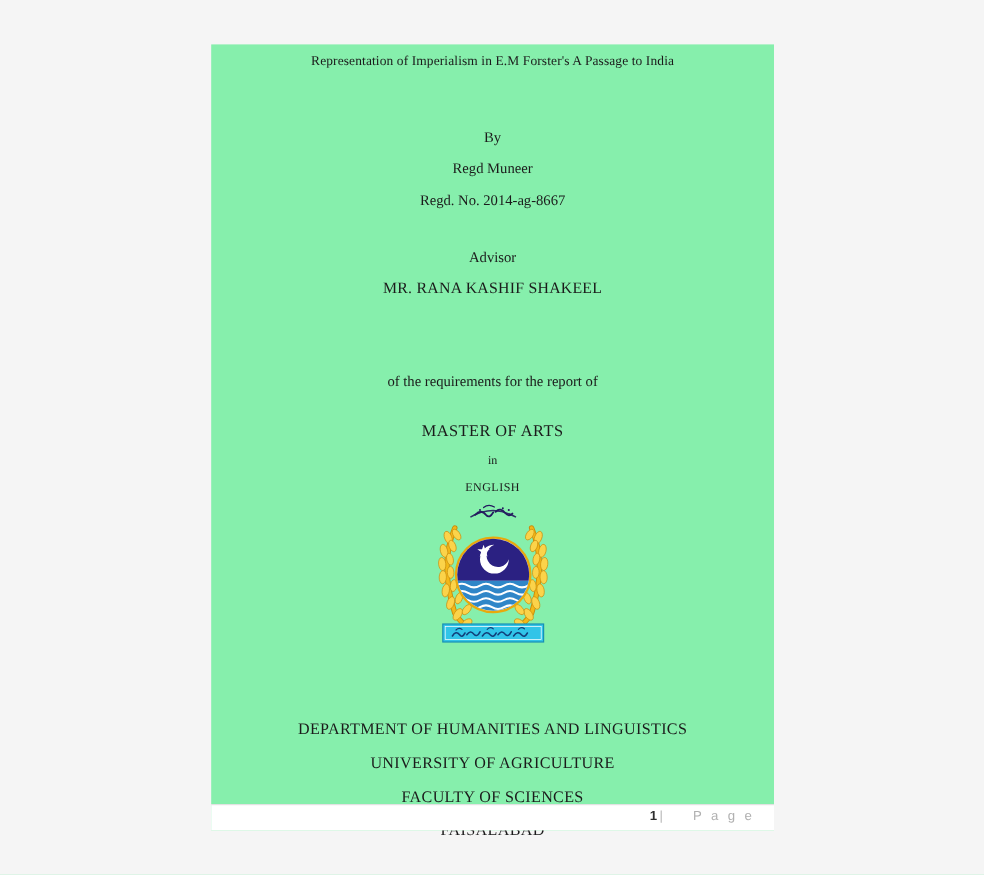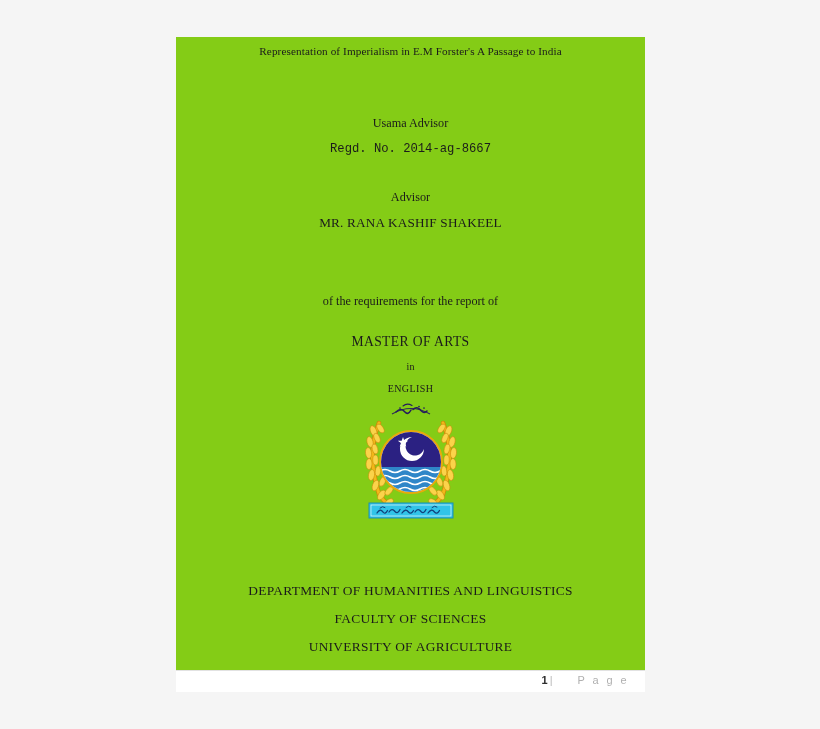--- a/index.html
+++ b/index.html
@@ -19,21 +19,21 @@
     position: relative;
     width: 820px;
     height: 729px;
   }
   #page {
     position: absolute;
     left: 176px;
     top: 37px;
     width: 469px;
     height: 655px;
-    background: #84cc16;
+    background: #86efac;
     box-sizing: border-box;
   }
 
   .doc-body {
     padding-top: 3px;
     text-align: center;
     color: #1b1b1b;
   }
 
   
@@ -52,21 +52,21 @@
 
   .block { margin: 0; }
 
   .gap-xl { height: 46px; }
   .gap-lg { height: 30px; }
   .gap-md { height: 22px; }
   .gap-sm { height: 14px; }
 
   .t-by      { font-size: 12.2px; }
   .t-author  { font-size: 12.2px; margin-top: 9px; }
-  .t-regd    { font-size: 12.2px; margin-top: 9px; font-family: Liberation Mono, monospace; }
+  .t-regd    { font-size: 12.2px; margin-top: 9px; }
 
   .t-advisor-label { font-size: 12.2px; }
   .t-advisor-name  { font-size: 13.2px; margin-top: 8px; letter-spacing: .2px; }
 
   .t-statement { font-size: 12.2px; }
   .t-statement + .t-statement { margin-top: 8px; }
 
   .t-degree  { font-size: 13.6px; letter-spacing: .4px; }
   .t-in      { font-size: 10px; margin-top: 9px; }
   .t-subject { font-size: 10px; margin-top: 8px; letter-spacing: .4px; }
@@ -129,22 +129,23 @@
 
 <div id="viewer">
 
   <div id="page">
     <div class="doc-body">
 
       <div class="line title-line block">Representation of Imperialism in E.M Forster's A Passage to India</div>
 
       <div class="gap-xl"></div>
 
-
-      <div class="line t-author block">Usama Advisor</div>
+      <div class="line t-by block">By</div>
+
+      <div class="line t-author block">Regd Muneer</div>
 
       <div class="line t-regd block">Regd. No. 2014-ag-8667</div>
 
       <div class="gap-lg"></div>
 
       <div class="line t-advisor-label block">Advisor</div>
 
       <div class="line t-advisor-name block">MR. RANA KASHIF SHAKEEL</div>
 
       <div class="gap-xl"></div>
@@ -257,23 +258,23 @@
               <path d="M150 213 q5 -5 10 -1" stroke-width="2"></path>
             </g>
           </g>
         </svg>
       </div>
 
       <div class="gap-md"></div>
 
       <div class="line t-dept block">DEPARTMENT OF HUMANITIES AND LINGUISTICS</div>
 
+      <div class="line t-dept block">UNIVERSITY OF AGRICULTURE</div>
+
       <div class="line t-dept block">FACULTY OF SCIENCES</div>
-
-      <div class="line t-dept block">UNIVERSITY OF AGRICULTURE</div>
 
       <div class="line t-dept block">FAISALABAD</div>
 
     </div>
   </div>
 
   <div id="footer">
     <div id="footer-rule"></div>
     <div id="footer-text">
       <span class="pg-num">1</span><span class="pg-sep">|</span><span class="pg-word">P a g e</span>

